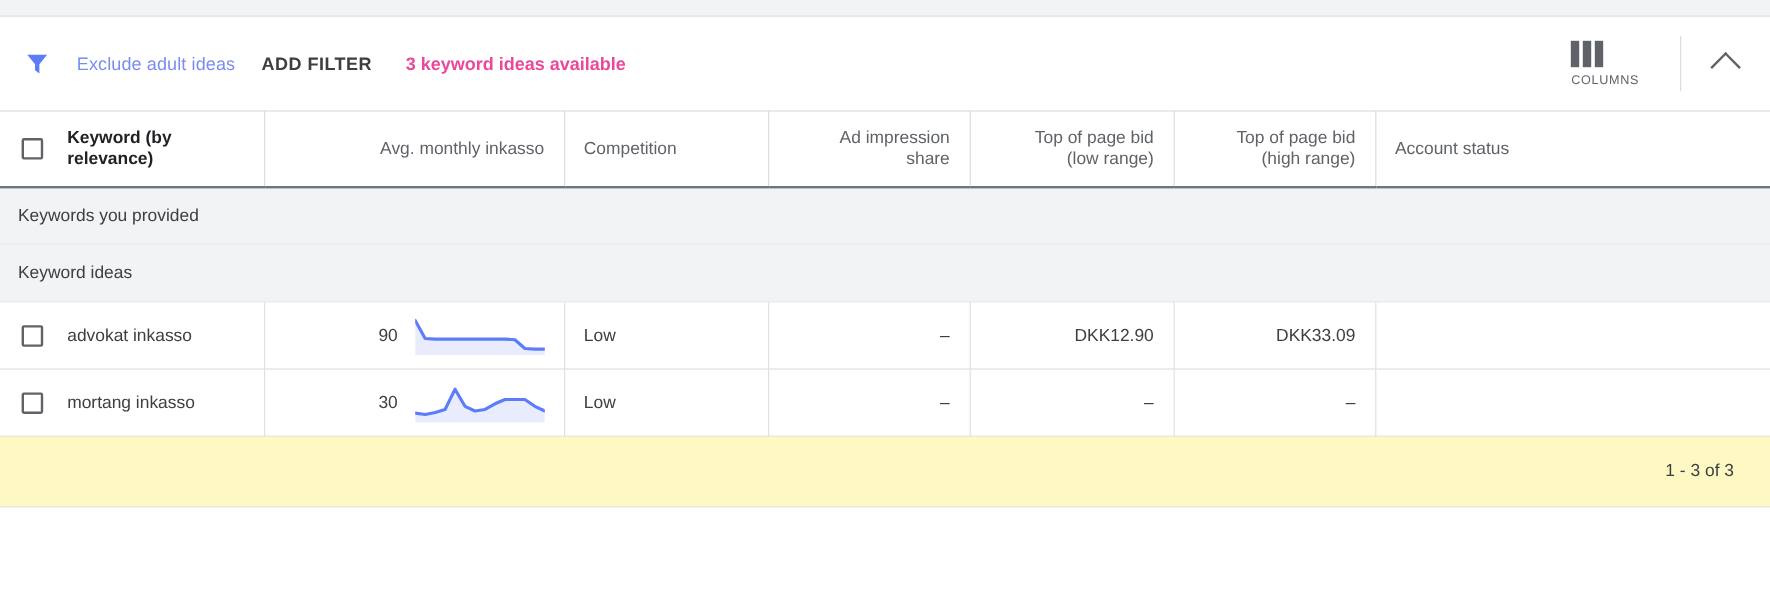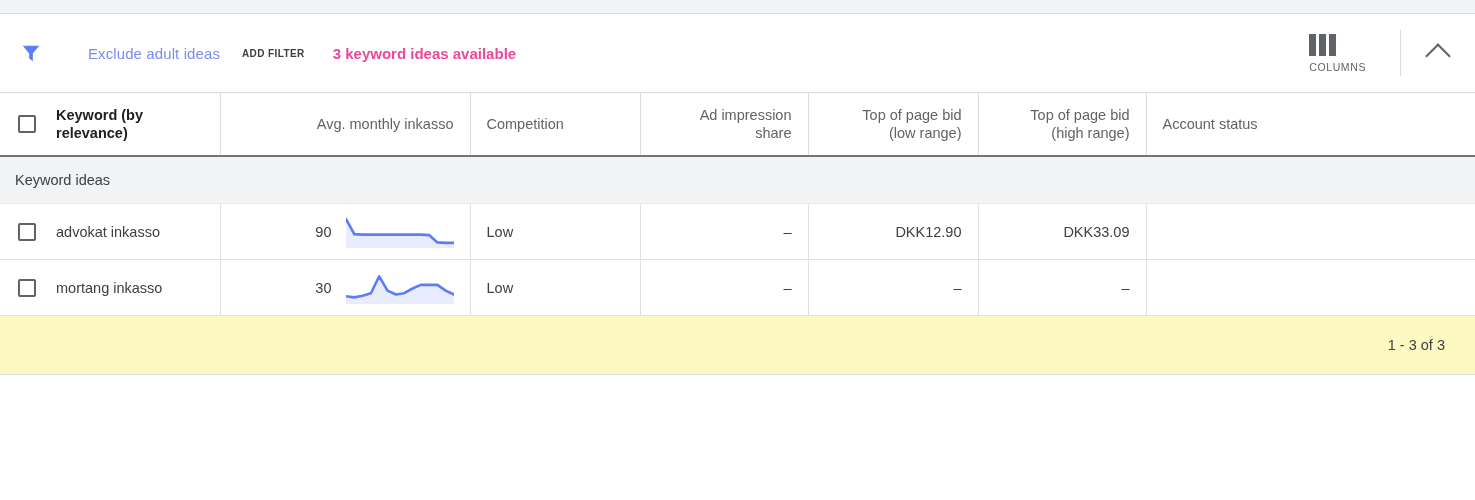--- a/index.html
+++ b/index.html
@@ -43,28 +43,28 @@
     flex: 0 0 auto;
   }
   .funnel {
     width: 22px;
     height: 22px;
     display: block;
   }
   .exclude-link {
     color: #7b8cf0;
     font-size: 15px;
-    margin-left: 32px;
+    margin-left: 8px;
     cursor: pointer;
     white-space: nowrap;
     letter-spacing: .1px;
   }
   .add-filter {
     color: #3c4043;
-    font-size: 10px;
+    font-size: 15px;
     font-weight: bold;
     margin-left: 22px;
     letter-spacing: .4px;
     cursor: pointer;
     white-space: nowrap;
   }
   .ideas-available {
     color: #ec4899;
     font-size: 15px;
     margin-left: 28px;
@@ -327,20 +327,23 @@
           <span>Top of page bid</span><br>
           <span>(high range)</span>
         </th>
         <th class="txt last">
           <span>Account status</span>
         </th>
       </tr>
     </thead>
 
     <tbody id="tbody">
+        <tr class="group-row">
+          <td colspan="7">Keywords you provided</td>
+        </tr>
         <tr class="group-row">
           <td colspan="7">Keyword ideas</td>
         </tr>
         <tr class="data-row">
           <td class="kw-cell">
             <div class="cb-cell">
               <span class="checkbox"></span>
               <span class="kw-name">advokat inkasso</span>
             </div>
           </td>

